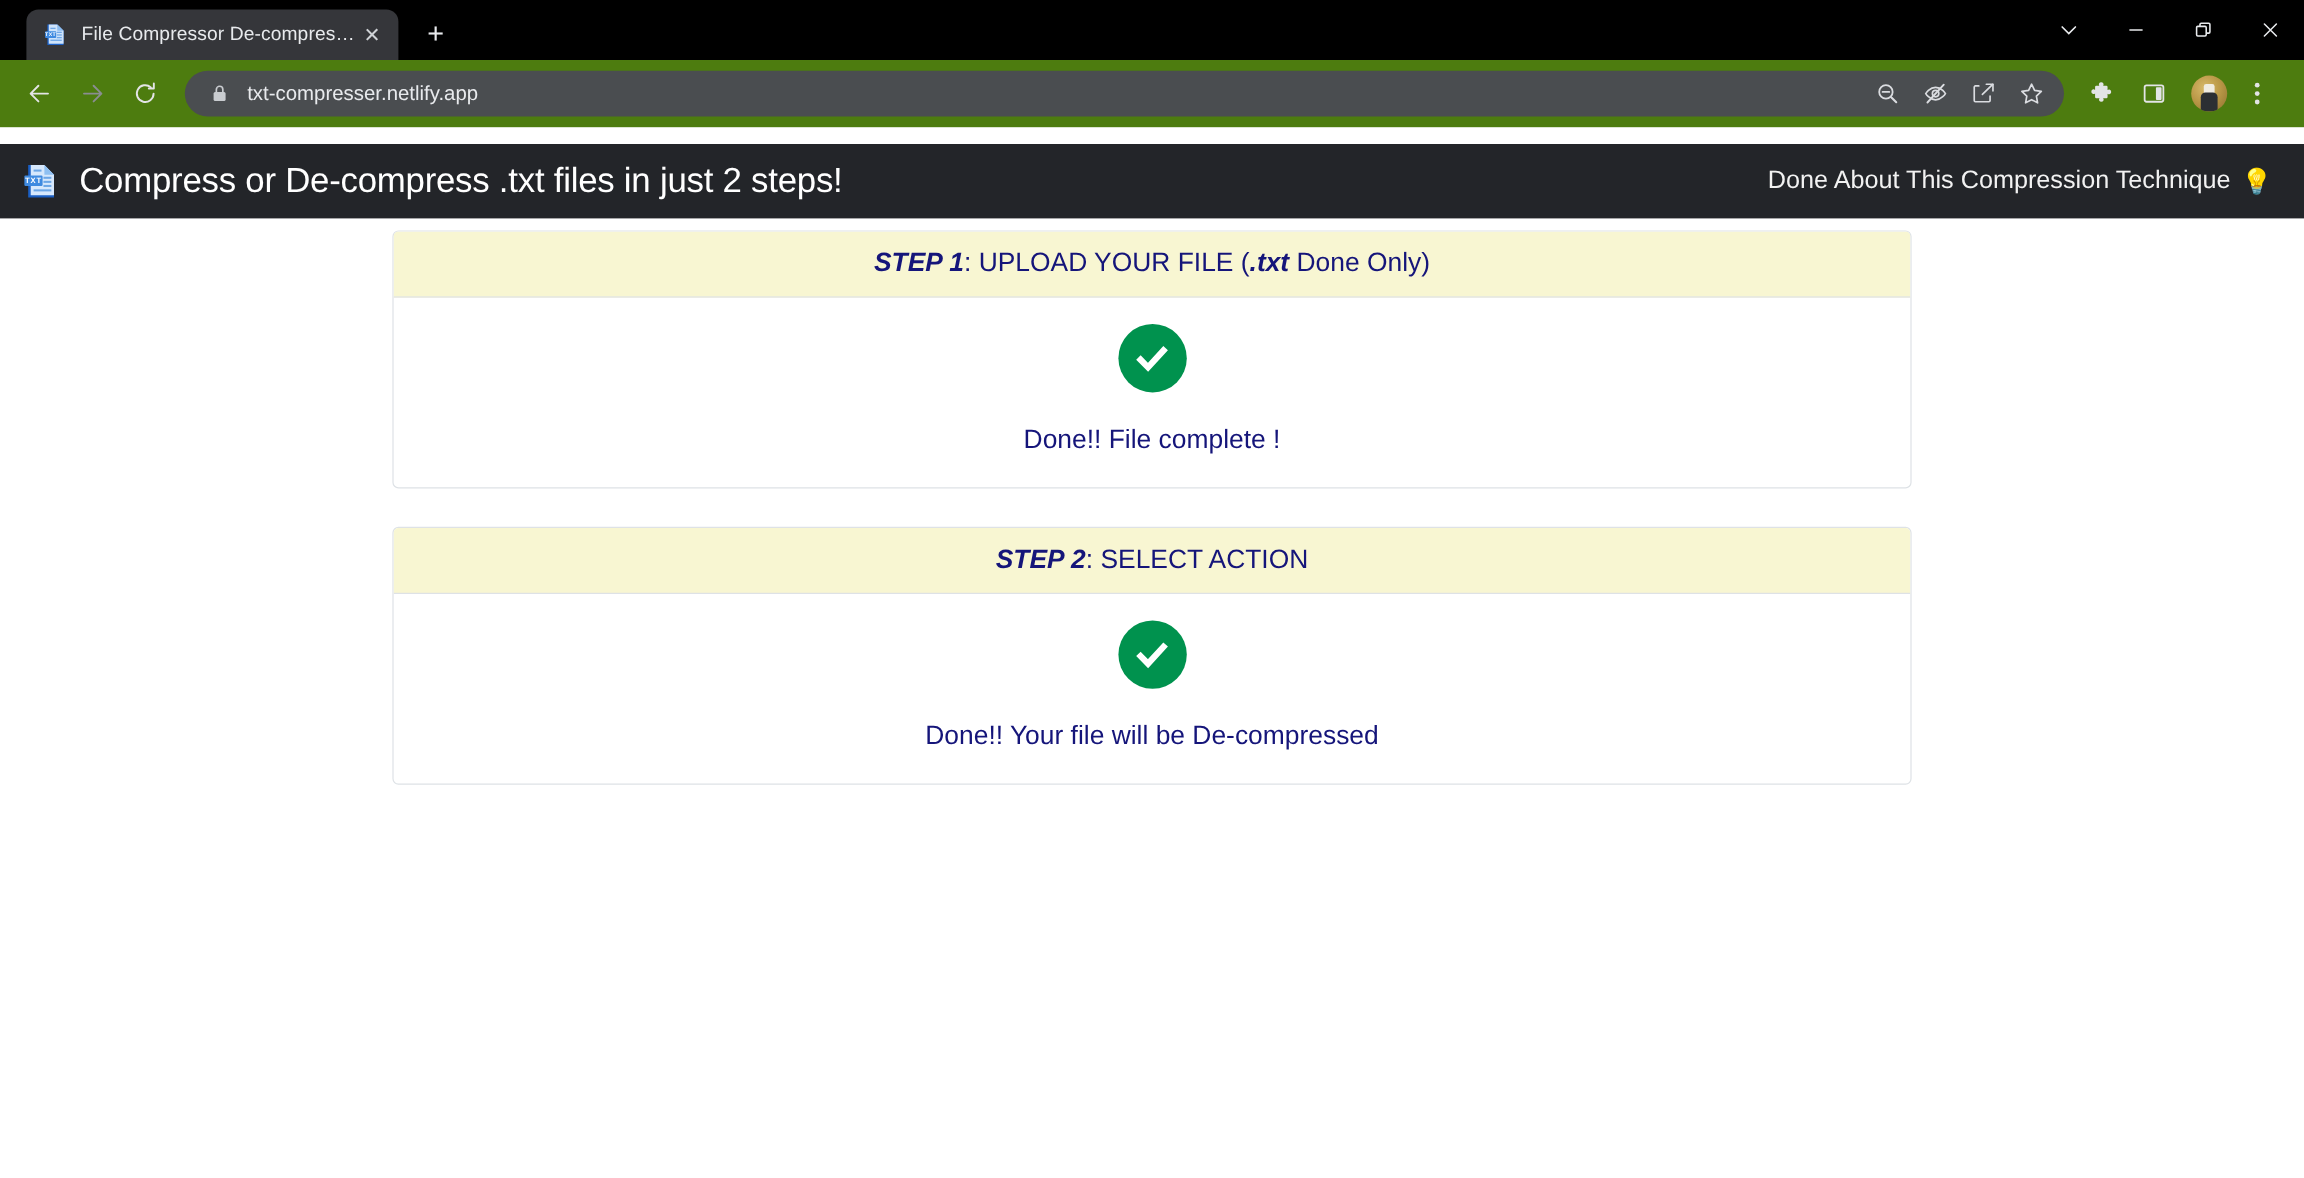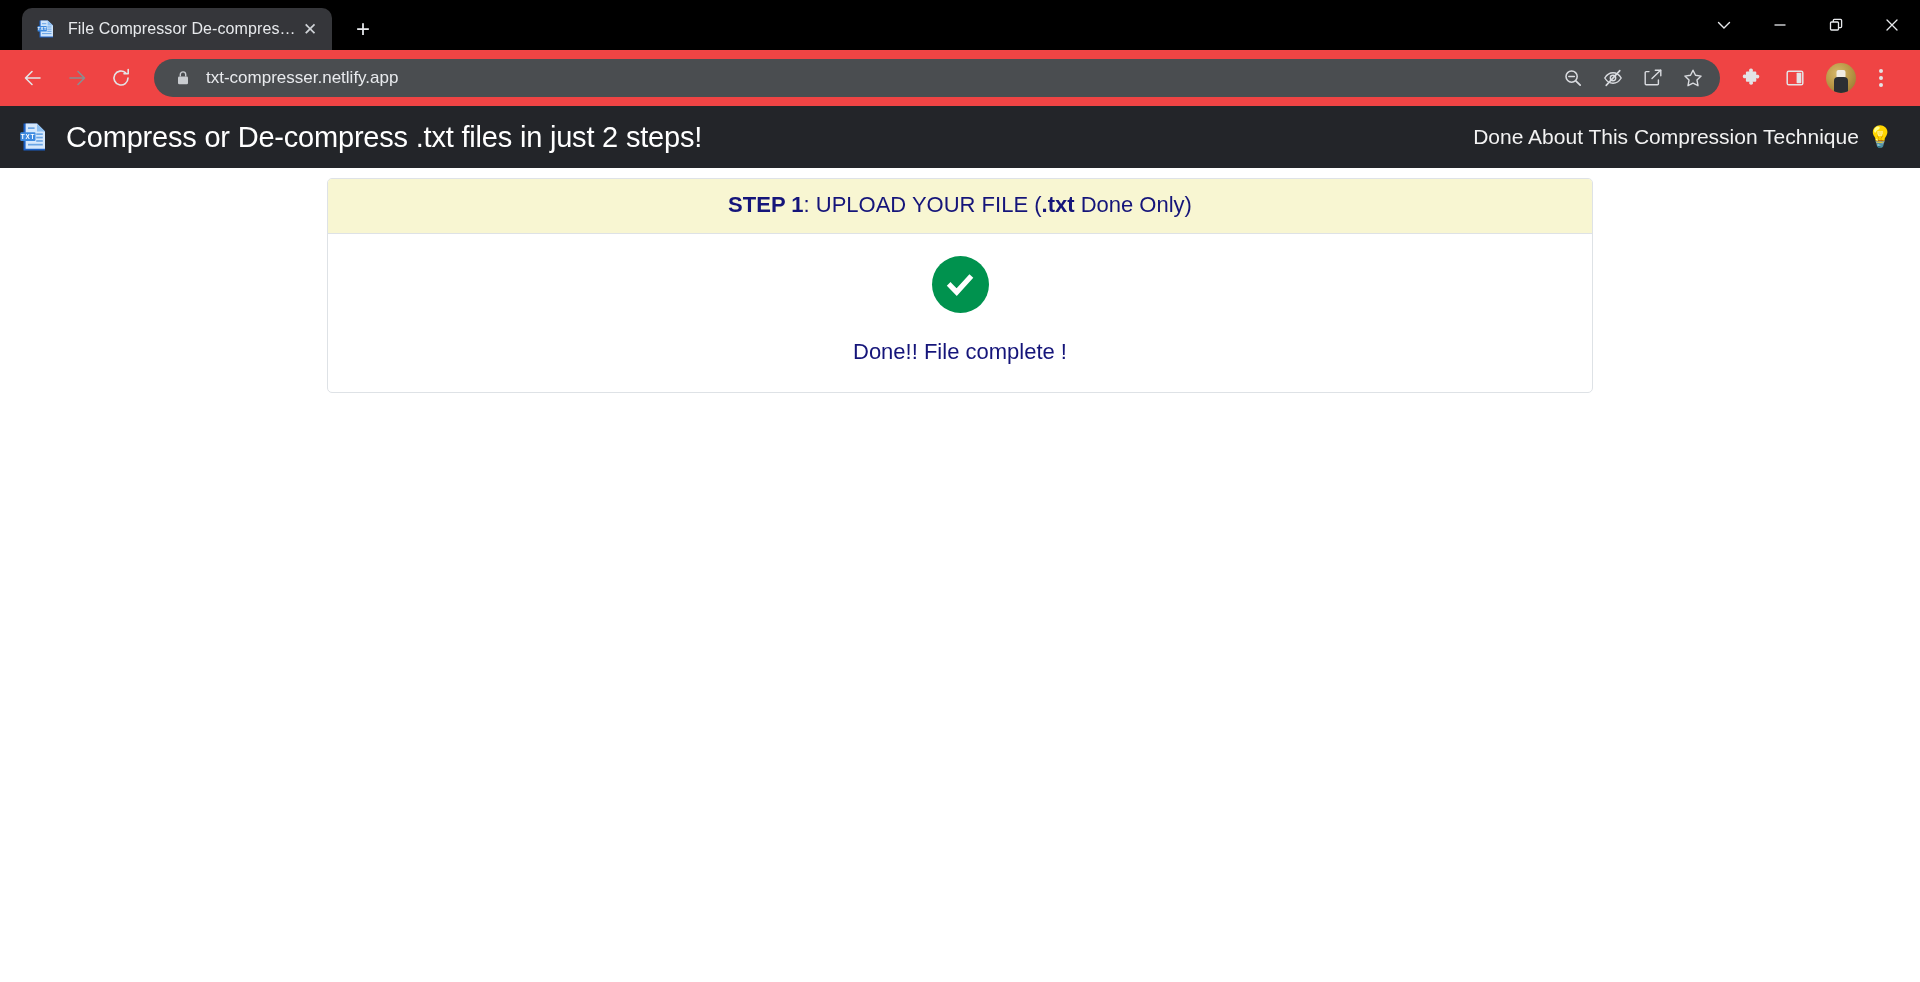--- a/index.html
+++ b/index.html
@@ -47,21 +47,21 @@
   .winctl {
     position: absolute; right: 0; top: 0; height: 50px;
     display: flex; align-items: center;
   }
   .winbtn {
     width: 56px; height: 50px; display: flex; align-items: center;
     justify-content: center; color: #e8eaed;
   }
 
   .navbar {
-    height: 56px; flex: 0 0 56px; background: #ef4444;
+    height: 56px; flex: 0 0 56px; background: #4d7c0f;
     display: flex; align-items: center; padding: 0 14px;
   }
   .navbtn {
     width: 38px; height: 38px; margin-right: 6px; border-radius: 50%;
     display: flex; align-items: center; justify-content: center;
     color: #e3e4e6;
   }
   .navbtn.dim { color: #8a8d91; }
   .omnibox {
     flex: 1 1 auto; height: 38px; background: #4a4d50; border-radius: 19px;
@@ -86,21 +86,21 @@
     background:#f0ece2; border-radius:2px; transform:translateX(-50%);
   }
   .avatar::after {
     content:''; position:absolute; left:50%; top:48%; width:14px; height:16px;
     background:#2c2f33; border-radius:4px 4px 0 0; transform:translateX(-50%);
   }
   .kebab { display:flex; flex-direction:column; gap:3px; align-items:center; }
   .kebab i { width:4px; height:4px; background:#e3e4e6; border-radius:50%; display:block; }
 
   
-  .page { flex: 1 1 auto; background: #ffffff; overflow: hidden; position: relative; }
+  .page { flex: 1 1 auto; background: #ffffff; overflow: hidden; position: relative; margin-top: 14px; }
 
   .site-header {
     height: 62px; background: #232529; display: flex; align-items: center;
     padding: 0 26px 0 18px; justify-content: space-between;
   }
   .brand { display: flex; align-items: center; min-width: 0; }
   .brand-icon { width: 32px; height: 32px; flex: 0 0 32px; margin-right: 16px; display:flex; align-items:center; justify-content:center;}
   .brand-title {
     color: #ffffff; font-size: 29px; font-weight: 400; white-space: nowrap;
     letter-spacing: -.2px;
@@ -114,21 +114,21 @@
   .panel {
     width: 1266px; margin: 0 auto 32px auto;
     border: 1px solid #dee2e6; border-radius: 5px; background: #fff;
     overflow: hidden;
   }
   .panel-head {
     background: #f8f6d2; border-bottom: 1px solid #dee2e6;
     text-align: center; padding: 13px 10px 15px 10px;
     color: #15157a; font-size: 22px; line-height: 1.2;
   }
-  .panel-head b { font-weight: 700; }
+  .panel-head b { font-weight: 700; font-style: italic; }
   .panel-body {
     padding: 22px 10px 26px 10px; text-align: center;
   }
   .check {
     width: 57px; height: 57px; margin: 0 auto 26px auto; border-radius: 50%;
     background: #00924e; display: flex; align-items: center; justify-content: center;
   }
   .status-text { color: #15157a; font-size: 22px; line-height: 1.2; }
 
   svg { display: block; }
@@ -302,17 +302,30 @@
         <div class="panel-body">
           <div class="check">
             <svg width="34" height="34" viewBox="0 0 34 34">
               <path d="M7.5 17.8l6.2 6.3L26.6 10" stroke="#ffffff" stroke-width="5.2" fill="none" stroke-linecap="square" stroke-linejoin="miter"></path>
             </svg>
           </div>
           <div class="status-text">Done!! File complete !</div>
         </div>
       </div>
 
+      <div class="panel">
+        <div class="panel-head">
+          <b>STEP 2</b><span>: </span><span>SELECT ACTION</span>
+        </div>
+        <div class="panel-body">
+          <div class="check">
+            <svg width="34" height="34" viewBox="0 0 34 34">
+              <path d="M7.5 17.8l6.2 6.3L26.6 10" stroke="#ffffff" stroke-width="5.2" fill="none" stroke-linecap="square" stroke-linejoin="miter"></path>
+            </svg>
+          </div>
+          <div class="status-text">Done!! Your file will be De-compressed</div>
+        </div>
+      </div>
 
 
     </div>
   </div>
 </div>
 
 </body></html>

